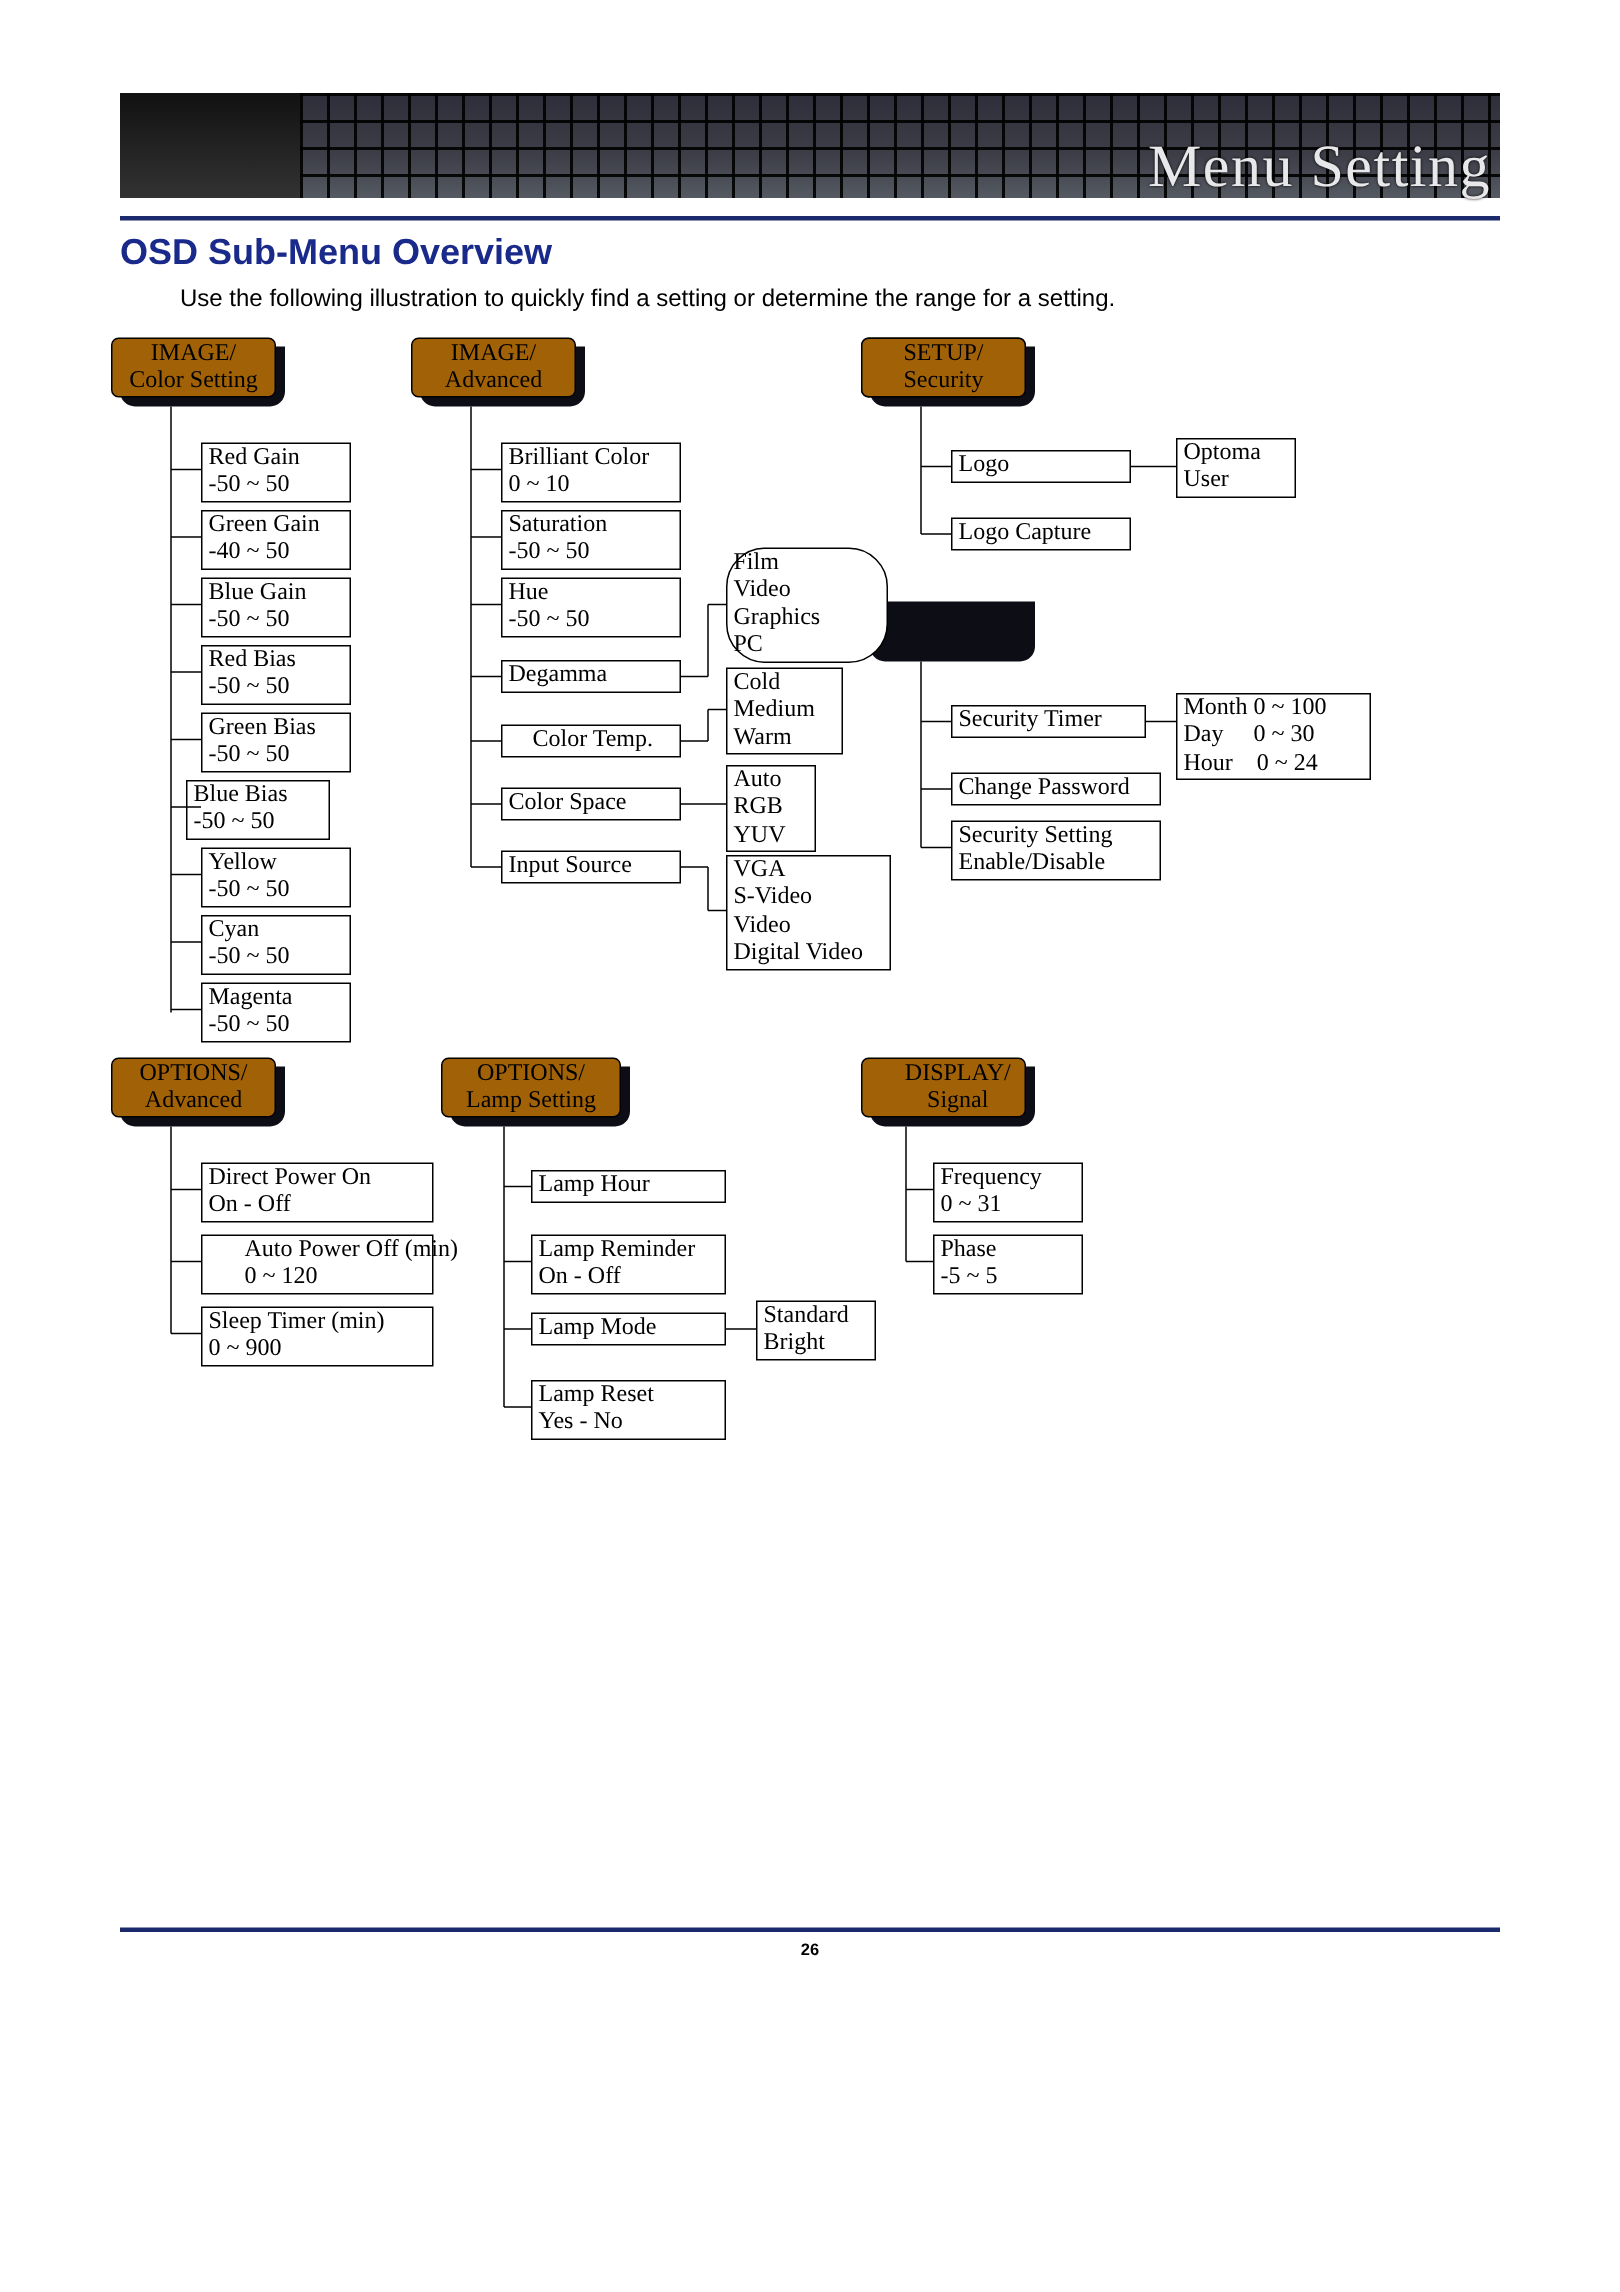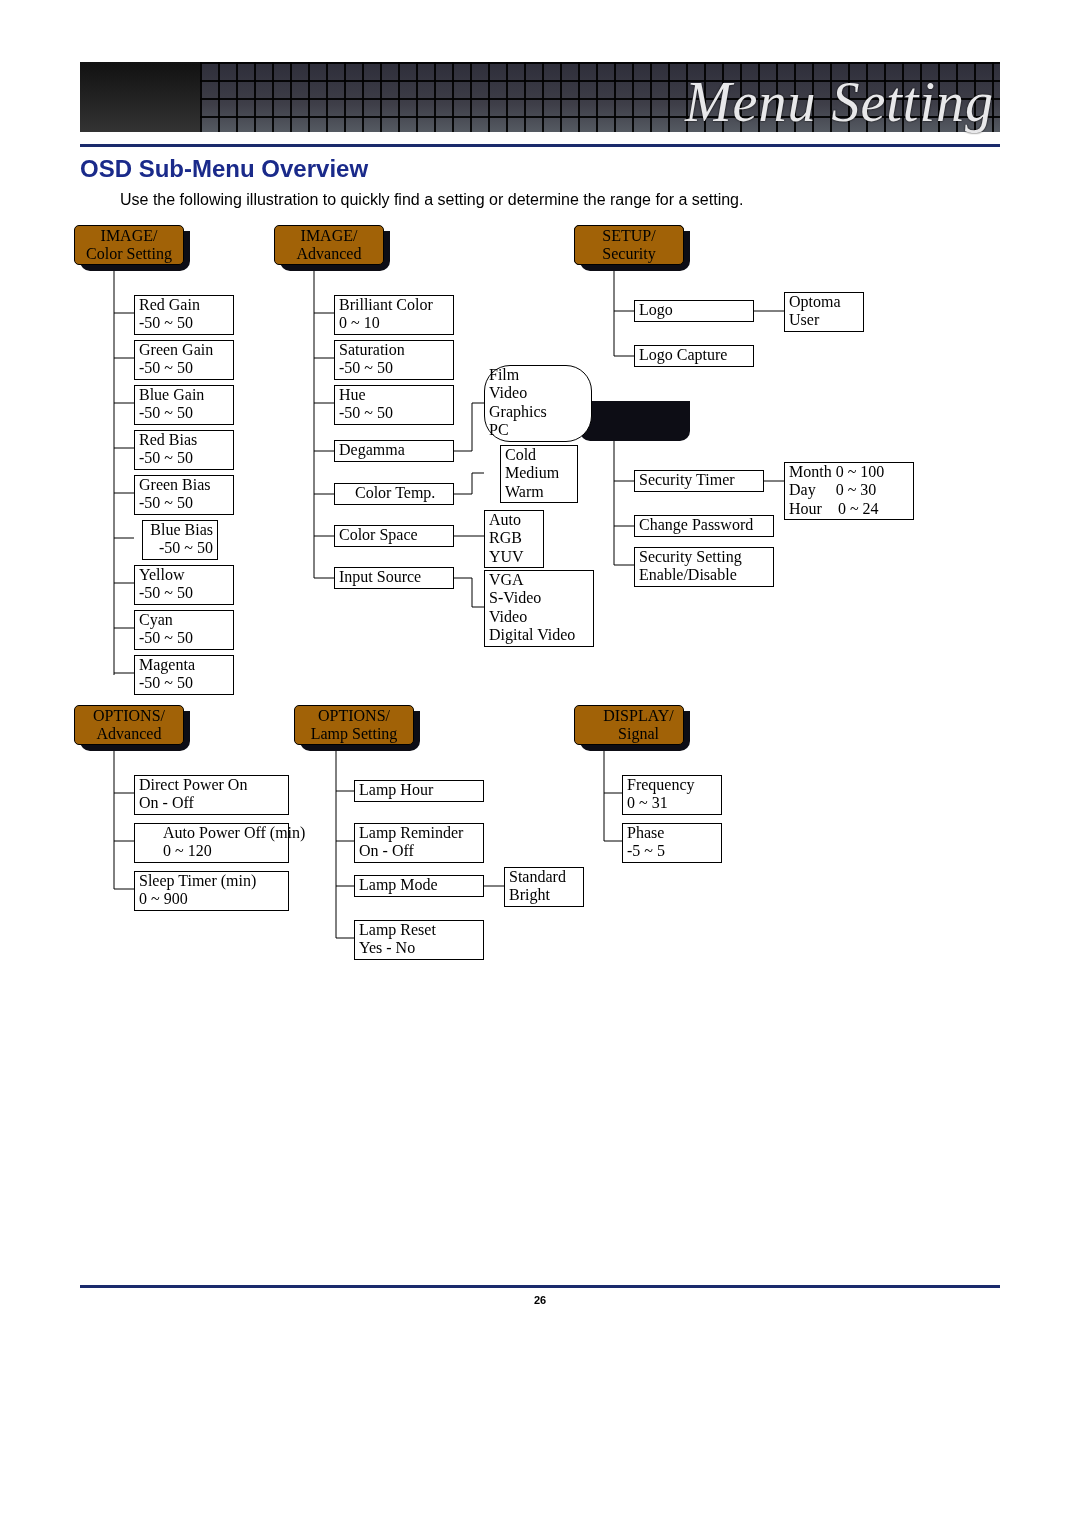--- a/index.html
+++ b/index.html
@@ -32,22 +32,21 @@
   }
   .banner-left {
     position: absolute;
     left: 0; top: 2px; bottom: 0; width: 120px;
     background: linear-gradient(to bottom, #111 0%, #333 100%);
   }
   .banner-title {
     position: absolute;
     right: 6px;
     bottom: -2px;
-    font-style: italic;
-    font-size: 56px;
+    font-size: 40px;
     color: #e8e8ea;
     font-family: "Times New Roman", serif;
     text-shadow: 0 0 2px #000;
     letter-spacing: 1px;
   }
   .banner-underline {
     height: 3px;
     margin-left: 0;
     background: #1a2a6c;
     margin-top: 0;
@@ -181,28 +180,28 @@
       <div class="shadow" style="left:506px; top:486px; width:110px; height:40px;"></div>
       <div class="face" style="left:500px; top:480px; width:110px; height:40px;padding-left:19px;">
         <span>DISPLAY/</span><br>
         <span>Signal</span>
       </div>
     </div>
 
     <div class="box" style="left:60px; top:70px;  width:100px;">Red Gain
 -50 ~ 50</div>
     <div class="box" style="left:60px; top:115px; width:100px;">Green Gain
--50 ~ 50</div>
+-40 ~ 50</div>
     <div class="box" style="left:60px; top:160px; width:100px;">Blue Gain
 -50 ~ 50</div>
     <div class="box" style="left:60px; top:205px; width:100px;">Red Bias
 -50 ~ 50</div>
     <div class="box" style="left:60px; top:250px; width:100px;">Green Bias
 -50 ~ 50</div>
-    <div class="box" style="left:68px; top:295px; width:76px;text-align:right;">Blue Bias
+    <div class="box" style="left:50px; top:295px; width:96px;">Blue Bias
 -50 ~ 50</div>
     <div class="box" style="left:60px; top:340px; width:100px;">Yellow
 -50 ~ 50</div>
     <div class="box" style="left:60px; top:385px; width:100px;">Cyan
 -50 ~ 50</div>
     <div class="box" style="left:60px; top:430px; width:100px;">Magenta
 -50 ~ 50</div>
 
     <div class="box" style="left:260px; top:70px;  width:120px;">Brilliant Color
 0 ~ 10</div>
@@ -212,21 +211,21 @@
 -50 ~ 50</div>
     <div class="box" style="left:260px; top:215px; width:120px; height:22px;">Degamma</div>
     <div class="box" style="left:260px; top:258px; width:120px; height:22px;padding-left:20px;">Color Temp.</div>
     <div class="box" style="left:260px; top:300px; width:120px; height:22px;">Color Space</div>
     <div class="box" style="left:260px; top:342px; width:120px; height:22px;">Input Source</div>
 
     <div class="box" style="left:410px; top:140px; width:108px;border-radius:26px;">Film
 Video
 Graphics
 PC</div>
-    <div class="box" style="left:410px; top:220px; width:78px;margin-left:16px;">Cold
+    <div class="box" style="left:410px; top:220px; width:78px;">Cold
 Medium
 Warm</div>
     <div class="box" style="left:410px; top:285px; width:60px;">Auto
 RGB
 YUV</div>
     <div class="box" style="left:410px; top:345px; width:110px;">VGA
 S-Video
 Video
 Digital Video</div>
 

